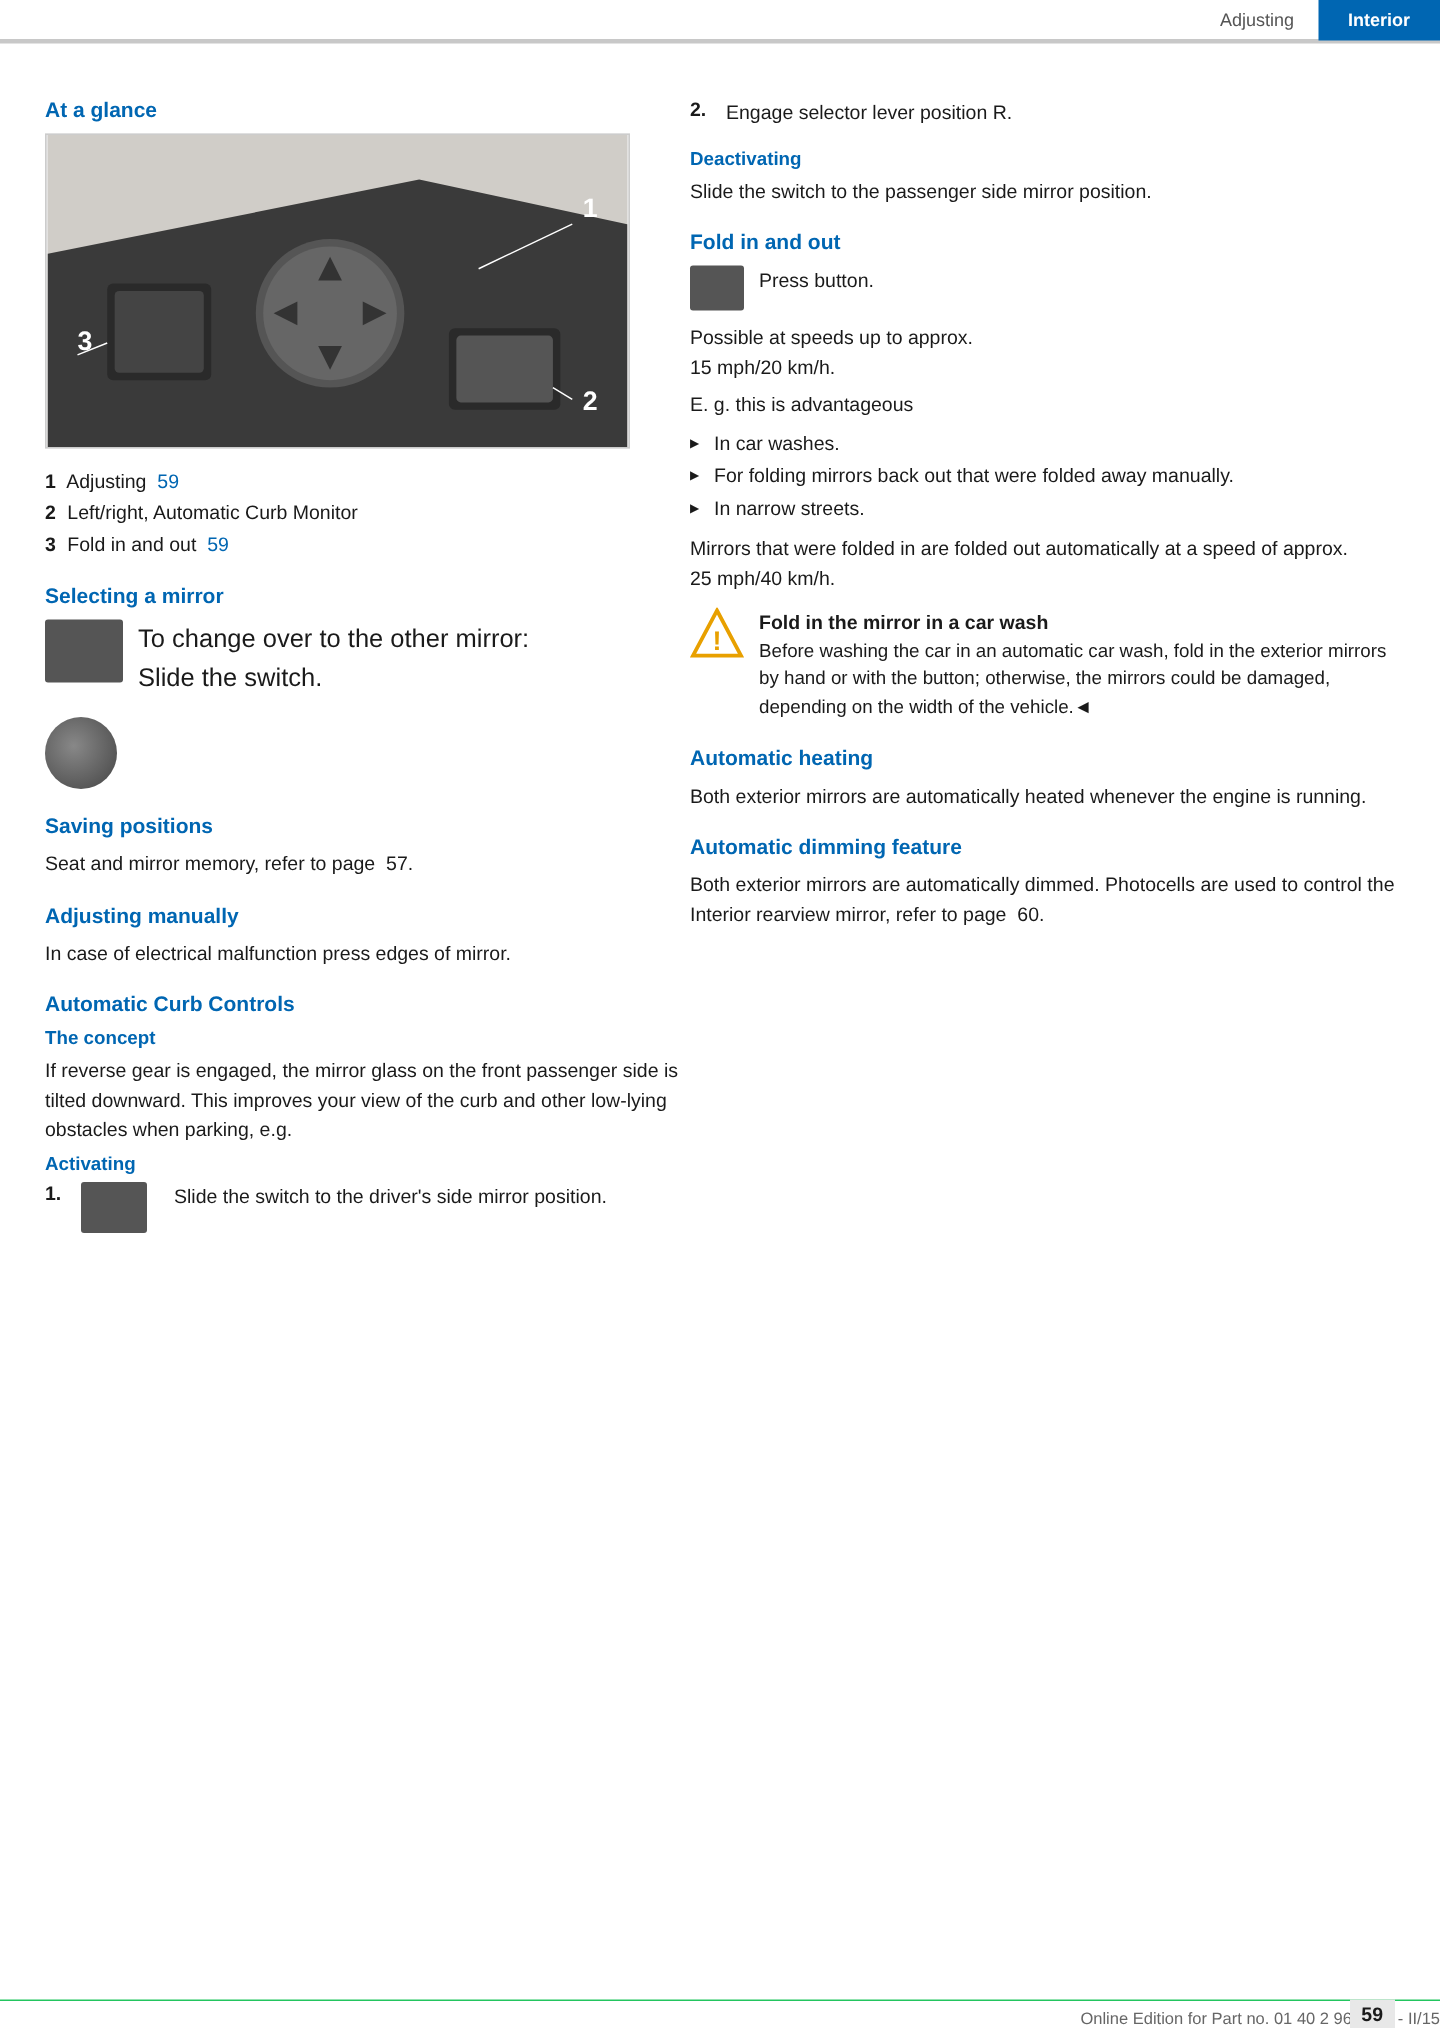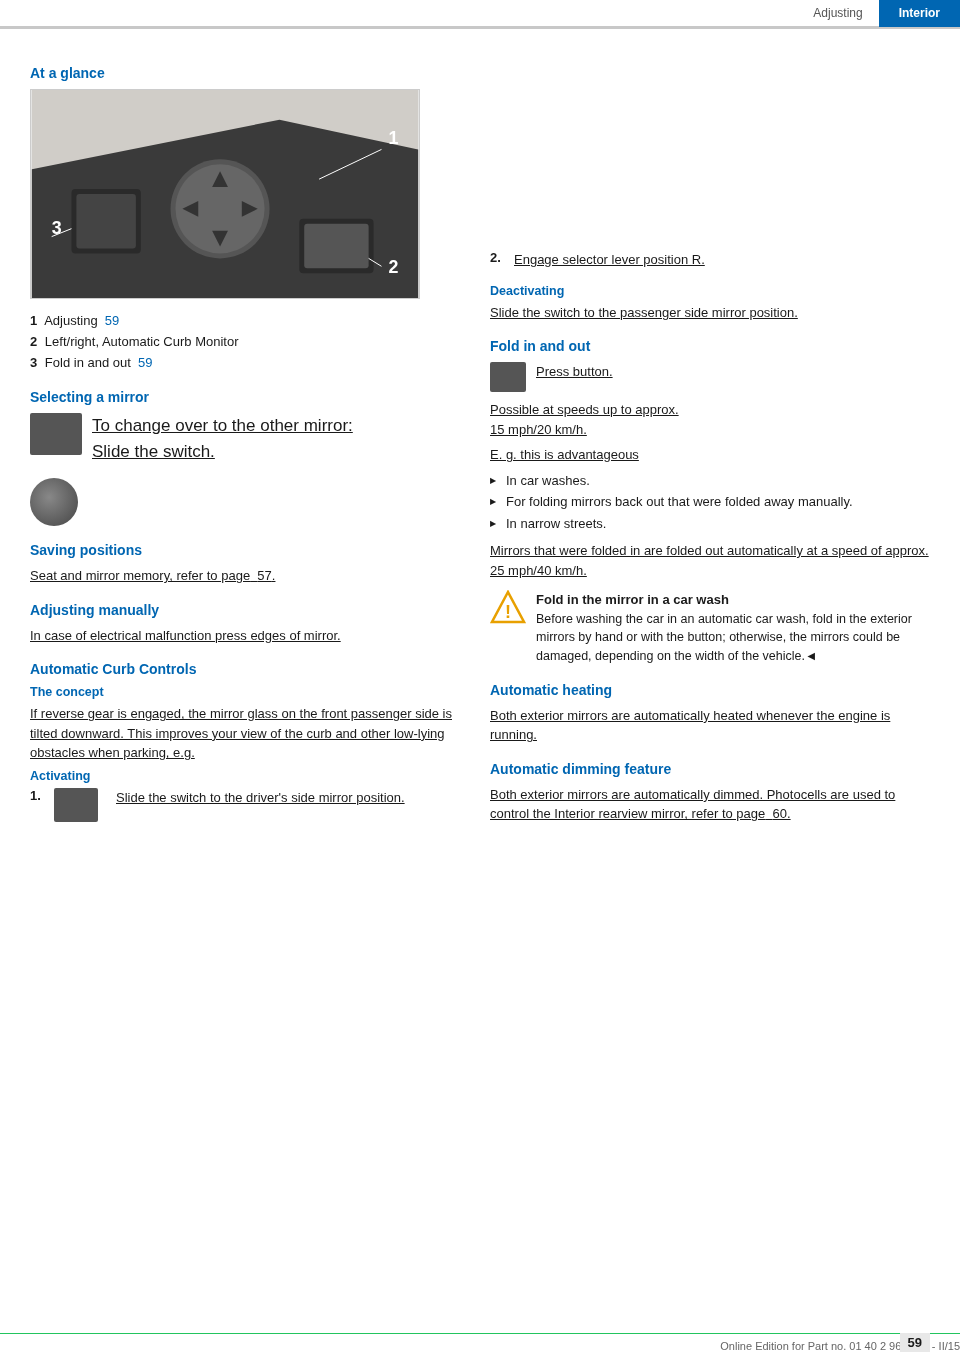--- a/index.html
+++ b/index.html
@@ -35,22 +35,20 @@
       font-weight: bold;
       height: 28px;
       display: flex;
       align-items: center;
     }
 
     
     .main-content {
       display: flex;
       padding: 20px 30px 20px 30px;
-      gap: 30px;
-      align-items: flex-end;
     }
 
     .left-column {
       width: 430px;
       flex-shrink: 0;
     }
 
     .right-column {
       flex: 1;
     }
@@ -73,21 +71,20 @@
       font-weight: bold;
       margin-bottom: 5px;
     }
 
     
     .body-text {
       font-size: 13px;
       color: #1a1a1a;
       line-height: 1.5;
       margin-bottom: 6px;
-      text-decoration: underline;
     }
 
     
     .item-list {
       list-style: none;
       margin-bottom: 10px;
     }
     .item-list li {
       font-size: 13px;
       color: #1a1a1a;

